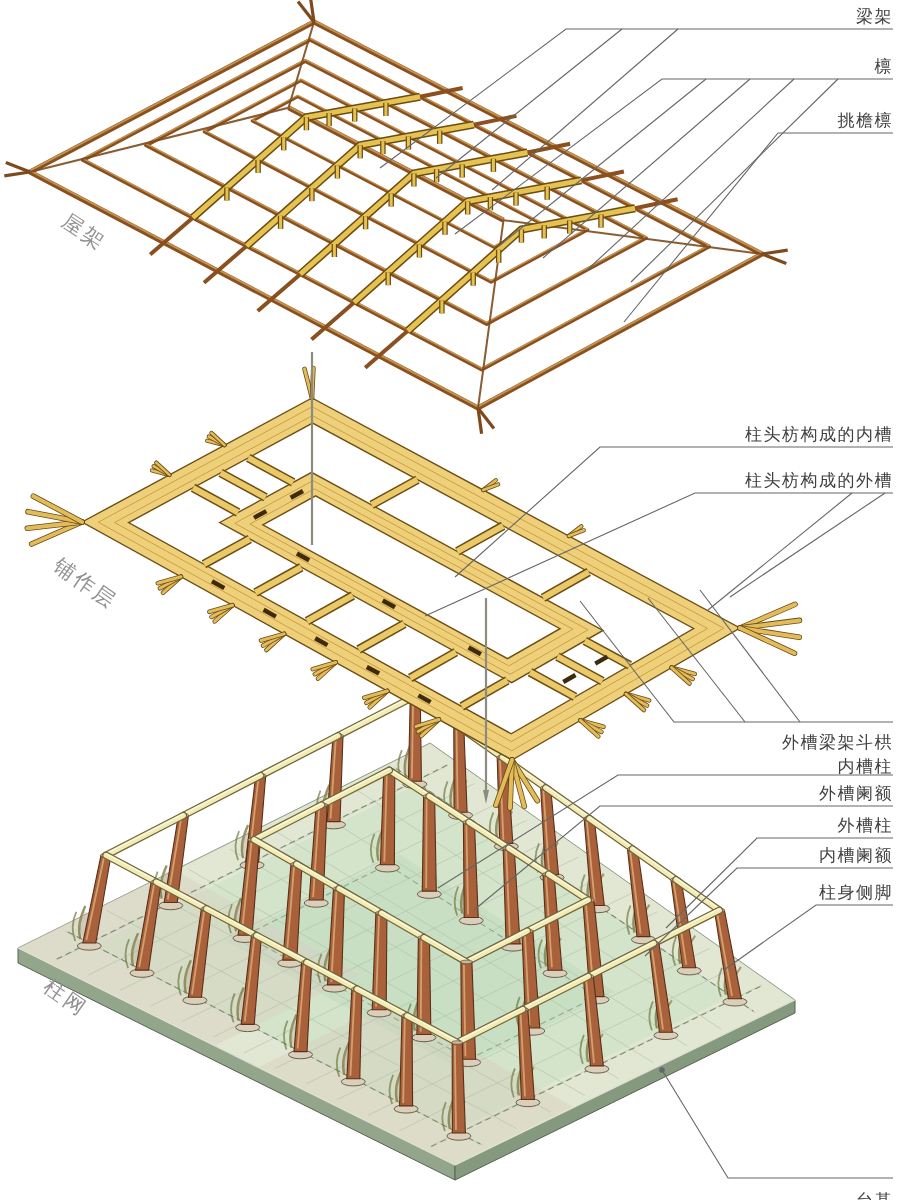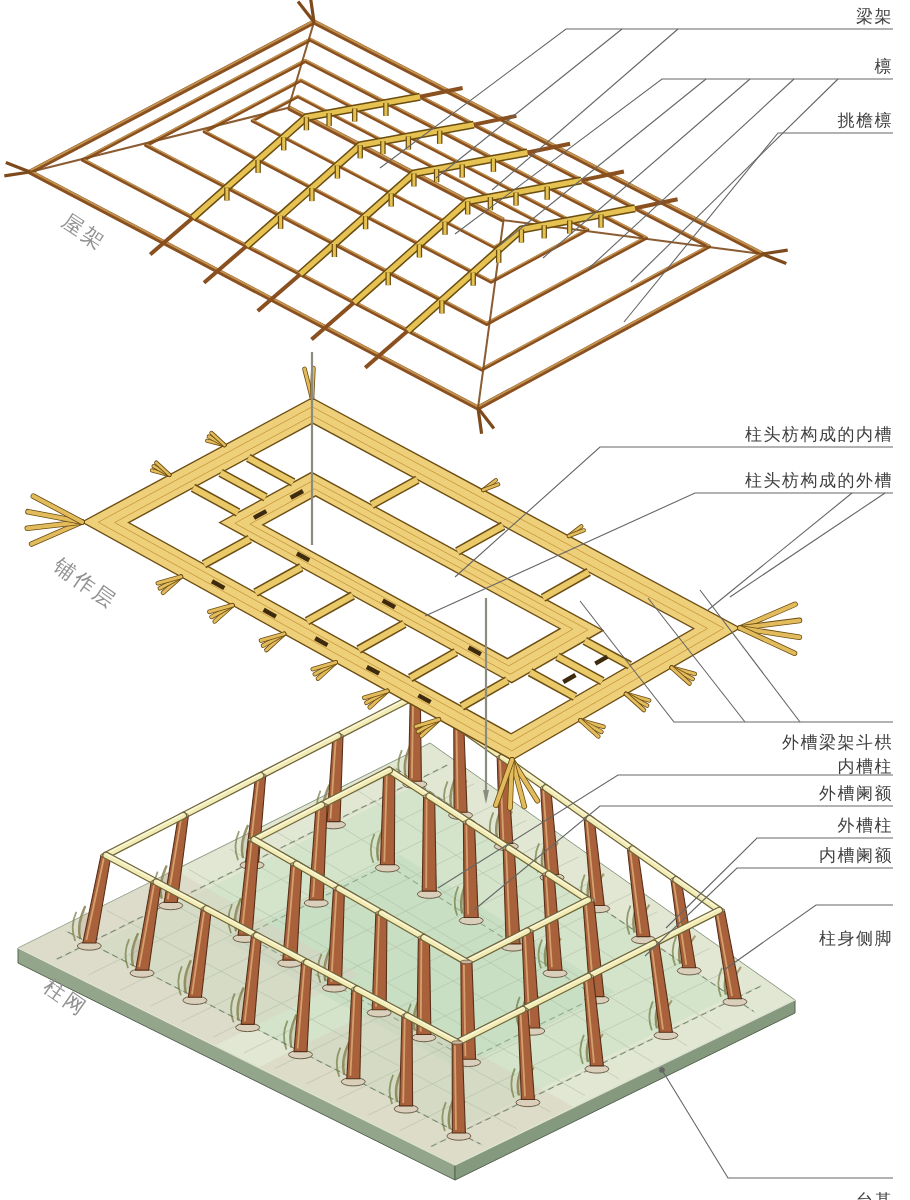--- a/index.html
+++ b/index.html
@@ -11,21 +11,21 @@
   #cl-liangjia{top:6px}
   #cl-lin{top:56px}
   #cl-tiaoyanlin{top:110px}
   #cl-neicao{top:424px}
   #cl-waicao{top:470px}
   #cl-dougong{top:732px}
   #cl-neicaozhu{top:756px}
   #cl-neicaolane{top:783px}
   #cl-waicaozhu{top:815px}
   #cl-waicaolane{top:845px}
-  #cl-cejiao{top:928px}
+  #cl-cejiao{top:882px}
   #cl-taiji{top:1190px}
   .layer-label{position:absolute;font-size:21px;color:#919191;letter-spacing:3px;
     transform-origin:left center;white-space:nowrap;}
   #ll-wujia{left:64px;top:205px;transform:rotate(33deg);}
   #ll-puzuo{left:56px;top:549px;transform:rotate(35deg);}
   #ll-zhuwang{left:46px;top:970px;transform:rotate(35deg);}
 </style>
 </head>
 <body>
 

